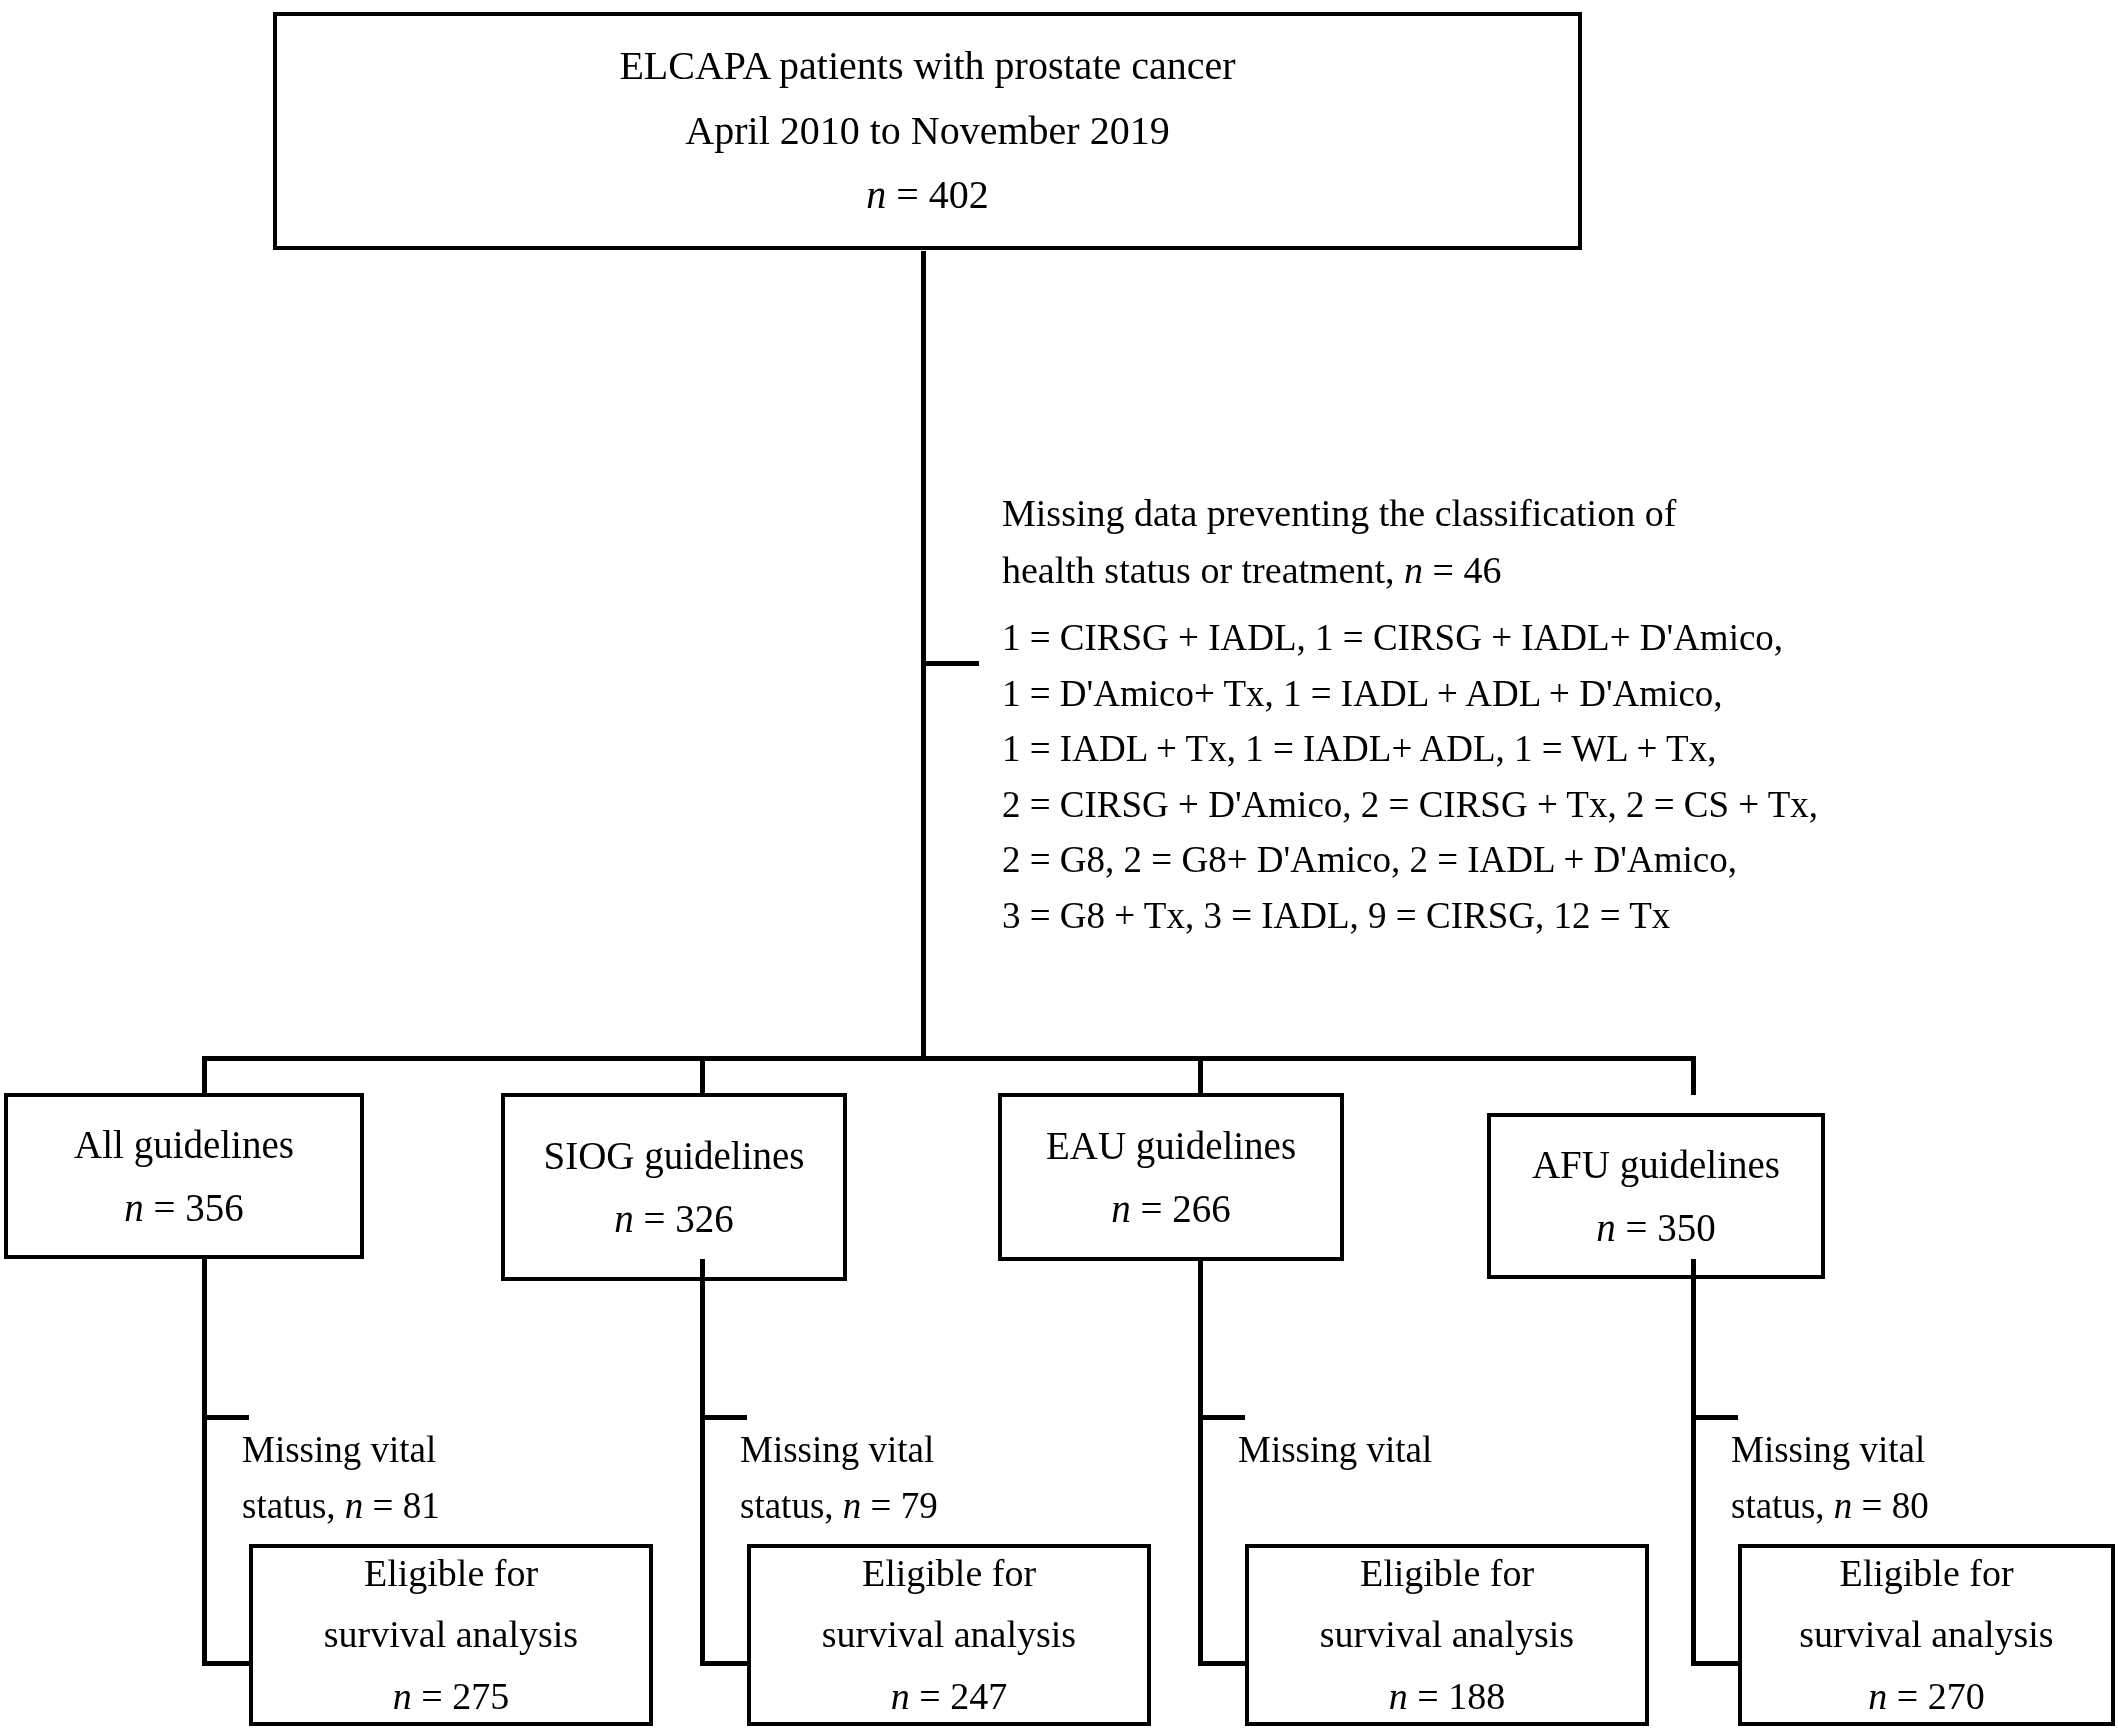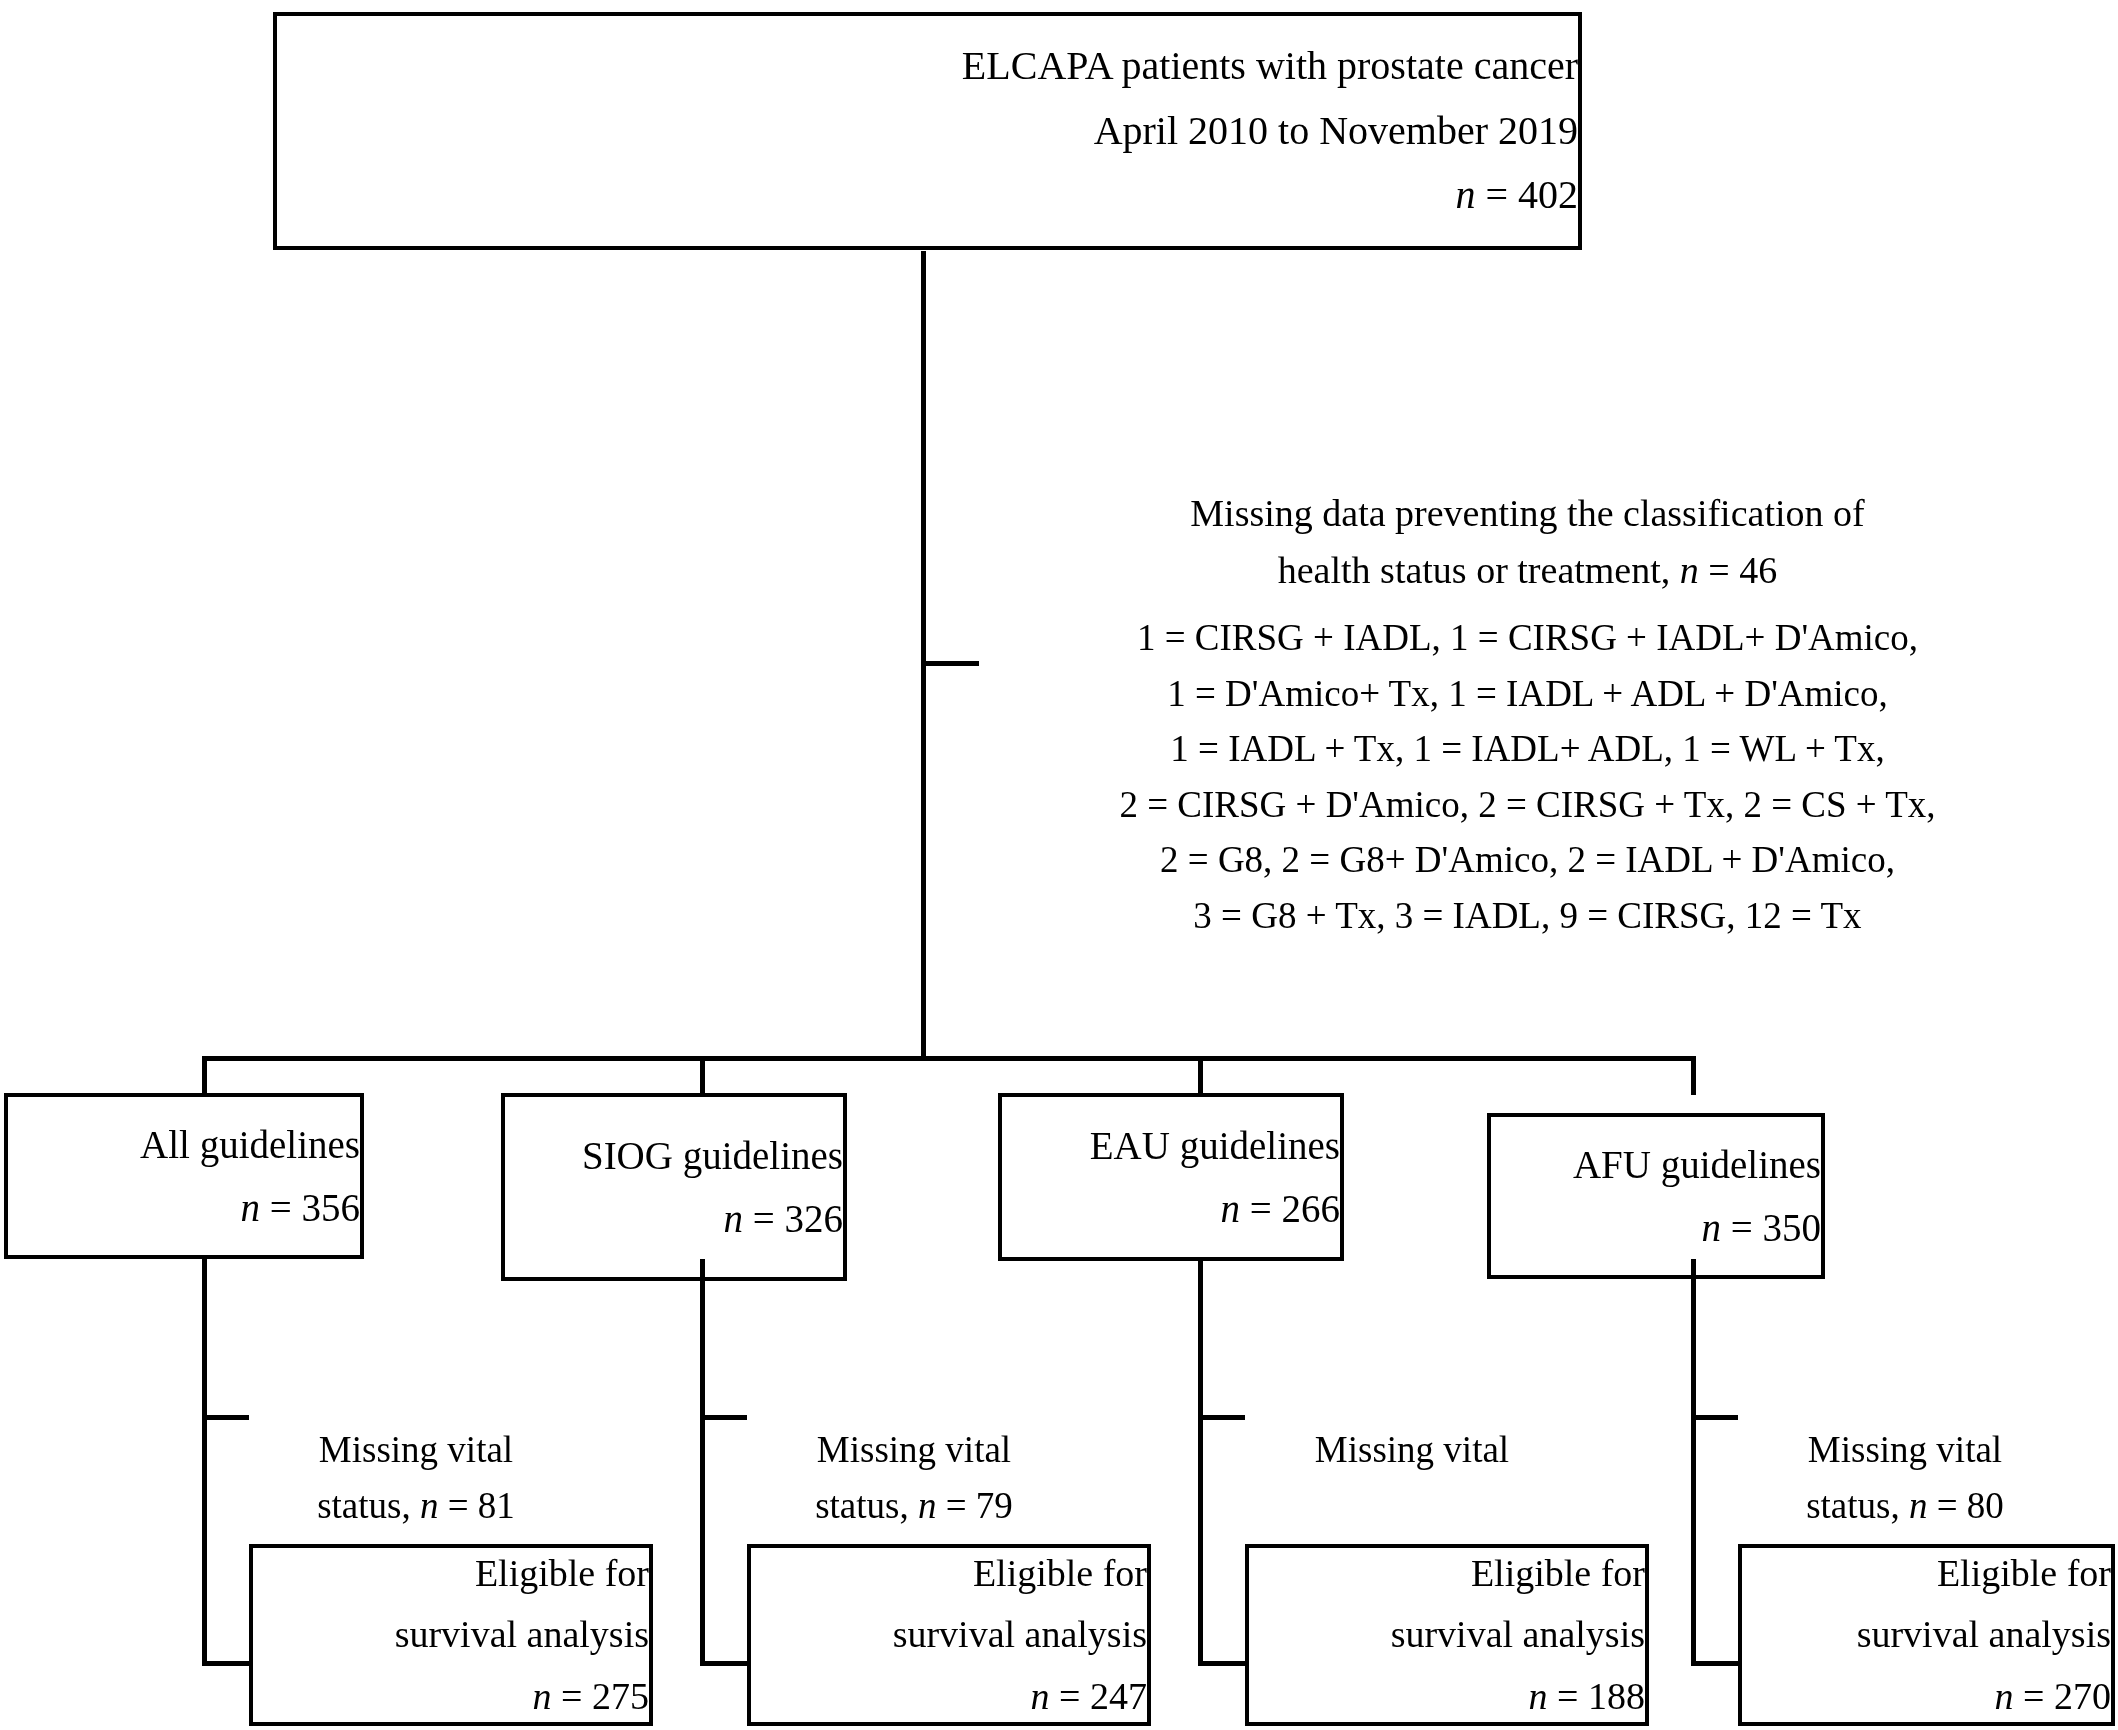--- a/index.html
+++ b/index.html
@@ -19,34 +19,34 @@
   }
 
   
   .box {
     position: absolute;
     box-sizing: border-box;
     border: 4px solid #000000;
     background: #ffffff;
     display: flex;
     flex-direction: column;
-    align-items: flex-end;
+    align-items: center;
     justify-content: center;
     text-align: center;
     line-height: 1.62;
   }
   .box .line {
     display: block;
     white-space: nowrap;
   }
 
   
   .textblock {
     position: absolute;
-    text-align: center;
+    text-align: left;
     line-height: 1.5;
     white-space: nowrap;
   }
   .textblock .line { display: block; }
 
   
   .hline {
     position: absolute;
     background: #000000;
     height: 4.8px;

